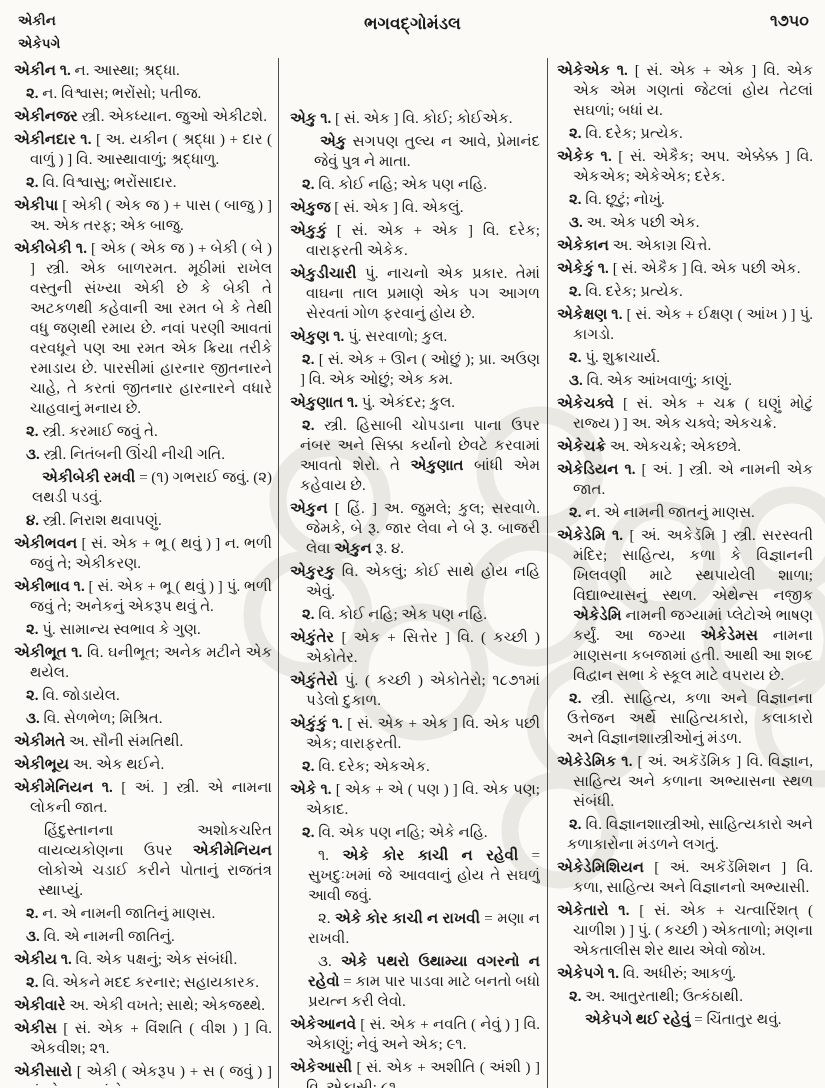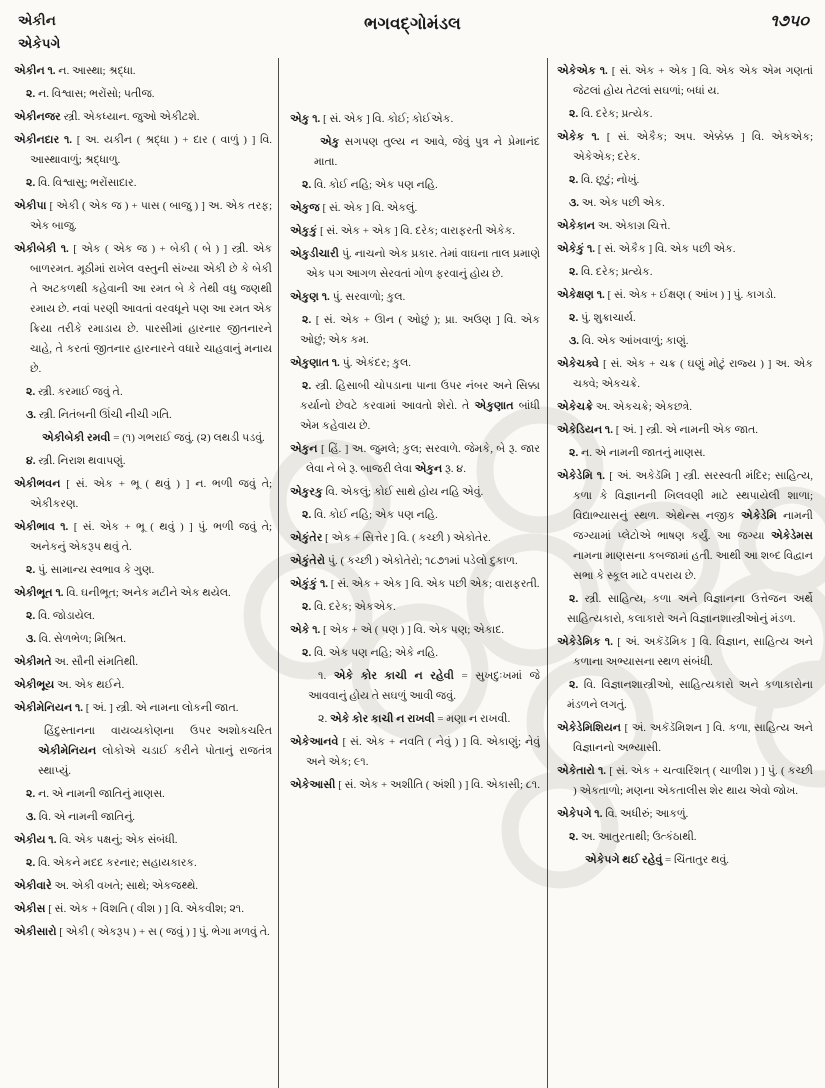--- a/index.html
+++ b/index.html
@@ -10,24 +10,24 @@
     color:#1a1a1a;
   }
   .page{position:absolute;inset:0;}
   
   .watermark{position:absolute;inset:0;z-index:0;pointer-events:none;}
   
   .hdr{position:absolute;top:0;left:0;right:0;height:56px;z-index:2;}
   .runhead{position:absolute;left:18px;top:10px;font-weight:bold;font-size:13.5px;line-height:1.7;}
   .runhead div{white-space:nowrap;}
   .title{position:absolute;left:0;right:0;top:14px;text-align:center;font-weight:bold;font-size:17px;}
-  .pageno{position:absolute;right:16px;top:12px;font-weight:bold;font-size:16px;font-style:italic;}
+  .pageno{position:absolute;right:16px;top:12px;font-weight:bold;font-size:16px;}
   
   .col{position:absolute;top:60px;height:1026px;overflow:hidden;z-index:1;
-       font-size:11px;line-height:20px;text-align:justify;}
+       font-size:15px;line-height:20px;text-align:justify;}
   .col1{left:14px;width:258px;}
   .col2{left:290px;width:250px;margin-top:48px;}
   .col3{left:557px;width:256px;}
   .vrule{position:absolute;top:58px;bottom:0;width:1px;background:#4c4c4c;z-index:1;}
   .vrule1{left:278px;}
   .vrule2{left:547px;}
   p.para{margin:0 0 3px 0;}
   p.entry{padding-left:16px;text-indent:-16px;}
   p.sense{padding-left:10px;text-indent:2px;}
   p.quote{padding-left:24px;text-indent:6px;}
@@ -113,20 +113,21 @@
       <p class="para entry"><span class="b">એકુરકુ</span><span> વિ. એકલું; કોઈ સાથે હોય નહિ એવું.</span></p>
       <p class="para sense"><span class="b">૨. </span><span>વિ. કોઈ નહિ; એક પણ નહિ.</span></p>
       <p class="para entry"><span class="b">એકુંતેર</span><span> [ એક + સિત્તેર ] વિ. ( કચ્છી ) એકોતેર.</span></p>
       <p class="para entry"><span class="b">એકુંતેરો</span><span> પું. ( કચ્છી ) એકોતેરો; ૧૮૭૧માં પડેલો દુકાળ.</span></p>
       <p class="para entry"><span class="b">એકુંકું</span><span class="b"> ૧. </span><span>[ સં. એક + એક ] વિ. એક પછી એક; વારાફરતી.</span></p>
       <p class="para sense"><span class="b">૨. </span><span>વિ. દરેક; એકએક.</span></p>
       <p class="para entry"><span class="b">એકે</span><span class="b"> ૧. </span><span>[ એક + એ ( પણ ) ] વિ. એક પણ; એકાદ.</span></p>
       <p class="para sense"><span class="b">૨. </span><span>વિ. એક પણ નહિ; એકે નહિ.</span></p>
       <p class="para idiom"><span>૧. </span><span class="b">એકે કોર કાચી ન રહેવી</span><span> = સુખદુઃખમાં જે આવવાનું હોય તે સઘળું આવી જવું.</span></p>
       <p class="para idiom"><span>૨. </span><span class="b">એકે કોર કાચી ન રાખવી</span><span> = મણા ન રાખવી.</span></p>
+      <p class="para idiom"><span>૩. </span><span class="b">એકે પથરો ઉથામ્યા વગરનો ન રહેવો</span><span> = કામ પાર પાડવા માટે બનતો બધો પ્રયત્ન કરી લેવો.</span></p>
       <p class="para entry"><span class="b">એકેઆનવે</span><span> [ સં. એક + નવતિ ( નેવું ) ] વિ. એકાણું; નેવું અને એક; ૯૧.</span></p>
       <p class="para entry"><span class="b">એકેઆસી</span><span> [ સં. એક + અશીતિ ( અંશી ) ] વિ. એકાસી; ૮૧.</span></p>
     </div>
   <div class="col col3">
       <p class="para entry"><span class="b">એકેએક</span><span class="b"> ૧. </span><span>[ સં. એક + એક ] વિ. એક એક એમ ગણતાં જેટલાં હોય તેટલાં સઘળાં; બધાં ય.</span></p>
       <p class="para sense"><span class="b">૨. </span><span>વિ. દરેક; પ્રત્યેક.</span></p>
       <p class="para entry"><span class="b">એકેક</span><span class="b"> ૧. </span><span>[ સં. એકૈક; અપ. એક્કેક્ક ] વિ. એકએક; એકેએક; દરેક.</span></p>
       <p class="para sense"><span class="b">૨. </span><span>વિ. છૂટું; નોખું.</span></p>
       <p class="para sense"><span class="b">૩. </span><span>અ. એક પછી એક.</span></p>
       <p class="para entry"><span class="b">એકેકાન</span><span> અ. એકાગ્ર ચિત્તે.</span></p>

